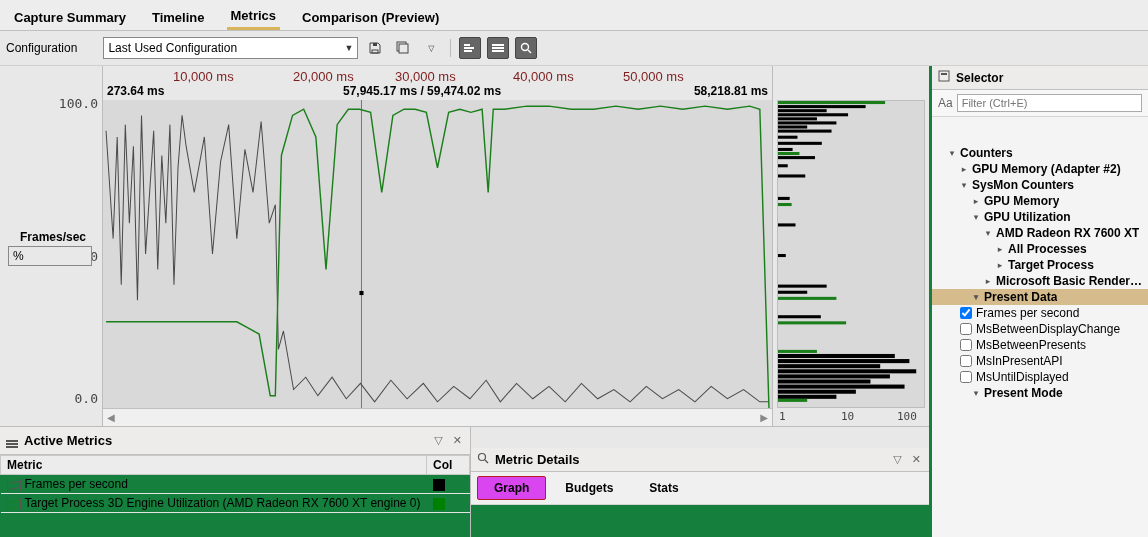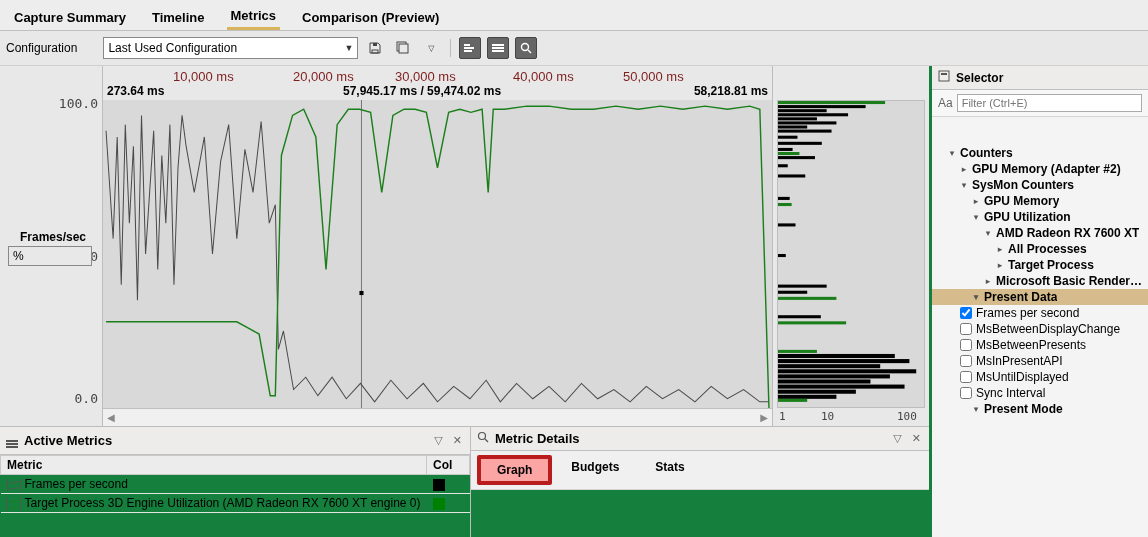--- a/index.html
+++ b/index.html
@@ -259,20 +259,21 @@
     flex-direction: column;
     background: #f0f0f0;
     min-height: 0;
   }
   .panel.left {
     width: 470px;
     border-right: 1px solid #bdbdbd;
   }
   .panel.right {
     flex: 1;
+    margin-top: 21px;
   }
   .panel-head {
     display: flex;
     align-items: center;
     gap: 6px;
     padding: 4px 6px;
     background: #edecea;
     border-bottom: 1px solid #c0c0c0;
   }
   .panel-head .title {
@@ -349,22 +350,22 @@
     border-bottom: 1px solid #d4d4d4;
   }
   .sub-tab {
     padding: 4px 16px;
     font-weight: 700;
     border: 1px solid transparent;
     border-radius: 2px;
     cursor: pointer;
   }
   .sub-tab.active {
-    background: #fca5a5;
-    border: 4px solid #b91c1c;
+    background: #d946ef;
+    border: 1px solid #b91c1c;
   }
   
   .sel-head {
     display: flex;
     align-items: center;
     gap: 6px;
     padding: 4px 6px;
     background: #edecea;
     border-bottom: 1px solid #c0c0c0;
     font-weight: 700;
@@ -593,21 +594,21 @@
                 <rect x="0" y="100" width="14" height="3"></rect>
                 <rect x="0" y="192" width="60" height="3"></rect>
                 <rect x="0" y="216" width="70" height="3"></rect>
                 <rect x="0" y="244" width="40" height="3"></rect>
                 <rect x="0" y="292" width="30" height="3"></rect>
               </g>
             </svg>
           </div>
           <div class="hist-xaxis">
             <span style="left:2px">1</span>
-            <span style="left:44px">10</span>
+            <span style="left:64px">10</span>
             <span style="left:120px">100</span>
           </div>
         </div>
       </div>
 
       <div class="panels-row">
         <div class="panel left">
           <div class="panel-head">
             <span><div class="list-icon" style="color:#555">
                   <span></span>
@@ -731,24 +732,20 @@
             <span class="lbl">MsBetweenPresents</span>
           </div>
         <div class="tree-row indent-2">
             <input type="checkbox" style="">
             <span class="lbl">MsInPresentAPI</span>
           </div>
         <div class="tree-row indent-2">
             <input type="checkbox" style="">
             <span class="lbl">MsUntilDisplayed</span>
           </div>
-        <div class="tree-row indent-2">
-            <input type="checkbox" style="">
-            <span class="lbl">Sync Interval</span>
-          </div>
         <div class="tree-row bold indent-3">
             <span class="caret">▾</span>
             <span class="lbl">Present Mode</span>
           </div>
       </div>
     </div>
   </div>
 </div>
 
 </body></html>

